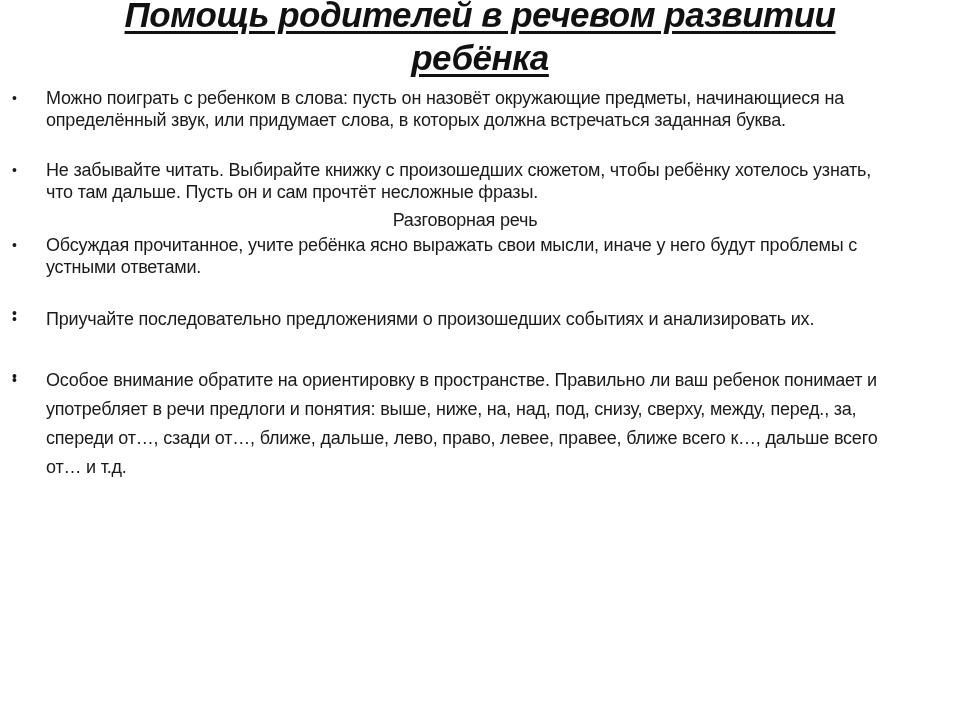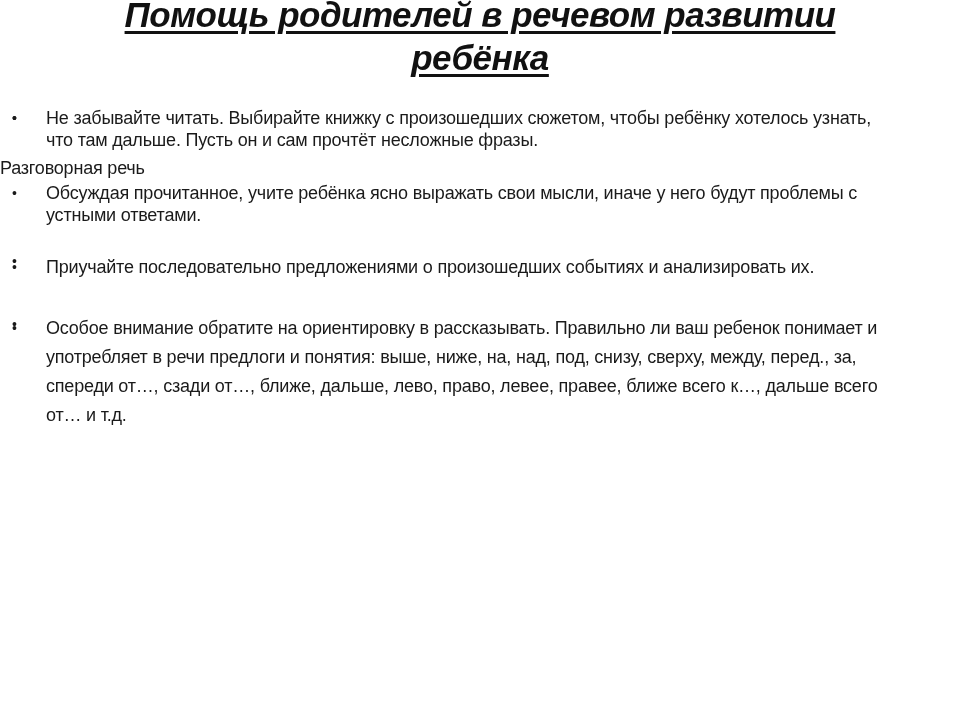--- a/index.html
+++ b/index.html
@@ -47,20 +47,21 @@
   }
   .marker {
     position: absolute;
     left: 12px;
     top: 0;
     font-size: 14px;
     line-height: 22px;
     color: #1a1a1a;
   }
   .heading {
+    text-align: center;
     width: 100%;
   }
   
   .content > .block:nth-child(1) { margin-bottom: 28px; }
   .content > .block:nth-child(2) { margin-bottom: 6px; }
   .content > .block:nth-child(3) { margin-bottom: 3px; }
   .content > .block:nth-child(4) { margin-bottom: 24px; }
   .content > .block:nth-child(5) { margin-bottom: 30px; }
   .content > .block:nth-child(6) { margin-bottom: 32px; }
   .content > .block:nth-child(7) { margin-bottom: 36px; line-height: 29px; }
@@ -72,20 +73,21 @@
 <body>
 
 <div class="slide">
 
   <h1 class="title">Помощь родителей в речевом развитии ребёнка</h1>
 
   <div class="content">
 
     <div class="block bullet-item">
       <span class="marker">•</span>
+      <span class="text">Можно поиграть с ребенком в слова: пусть он назовёт окружающие предметы, начинающиеся на определённый звук, или придумает слова, в которых должна встречаться заданная буква.</span>
     </div>
 
     <div class="block bullet-item">
       <span class="marker">•</span>
       <span class="text">Не забывайте читать. Выбирайте книжку с произошедших сюжетом, чтобы ребёнку хотелось узнать, что там дальше. Пусть он и сам прочтёт несложные фразы.</span>
     </div>
 
     <div class="block heading">Разговорная речь</div>
 
     <div class="block bullet-item">
@@ -101,17 +103,17 @@
       <span class="marker">•</span>
       <span class="text">Приучайте последовательно предложениями о произошедших событиях и анализировать их.</span>
     </div>
 
     <div class="block bullet-item">
       <span class="marker">•</span>
     </div>
 
     <div class="block bullet-item">
       <span class="marker">•</span>
-      <span class="text">Особое внимание обратите на ориентировку в рассказывать. Правильно ли ваш ребенок понимает и употребляет в речи предлоги и понятия: выше, ниже, на, над, под, снизу, сверху, между, перед., за, спереди от…, сзади от…, ближе, дальше, лево, право, левее, правее, ближе всего к…, дальше всего от… и т.д.</span>
+      <span class="text">Особое внимание обратите на ориентировку в пространстве. Правильно ли ваш ребенок понимает и употребляет в речи предлоги и понятия: выше, ниже, на, над, под, снизу, сверху, между, перед., за, спереди от…, сзади от…, ближе, дальше, лево, право, левее, правее, ближе всего к…, дальше всего от… и т.д.</span>
     </div>
 
   </div>
 </div>
 
 </body></html>

